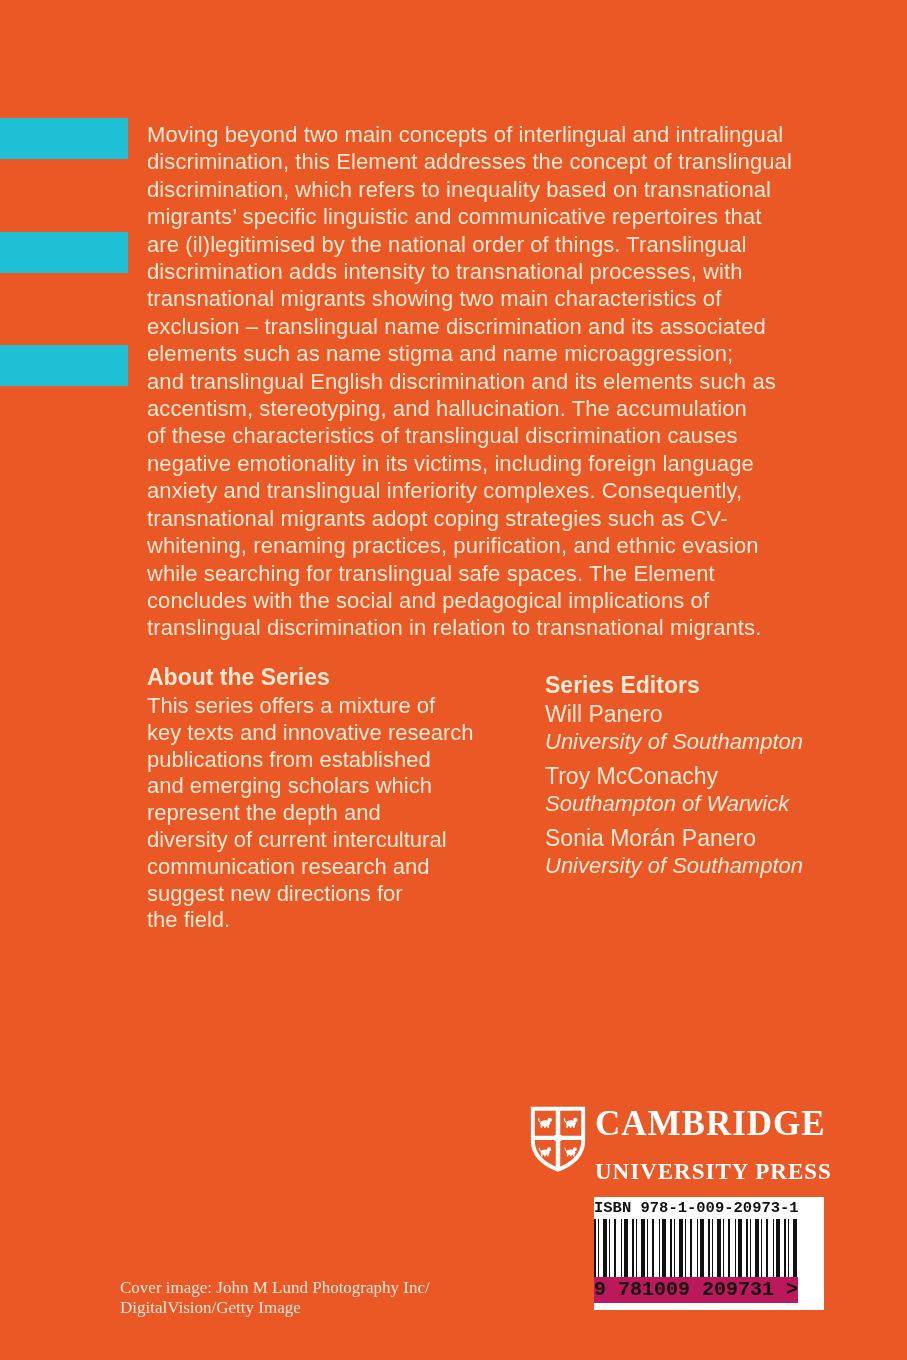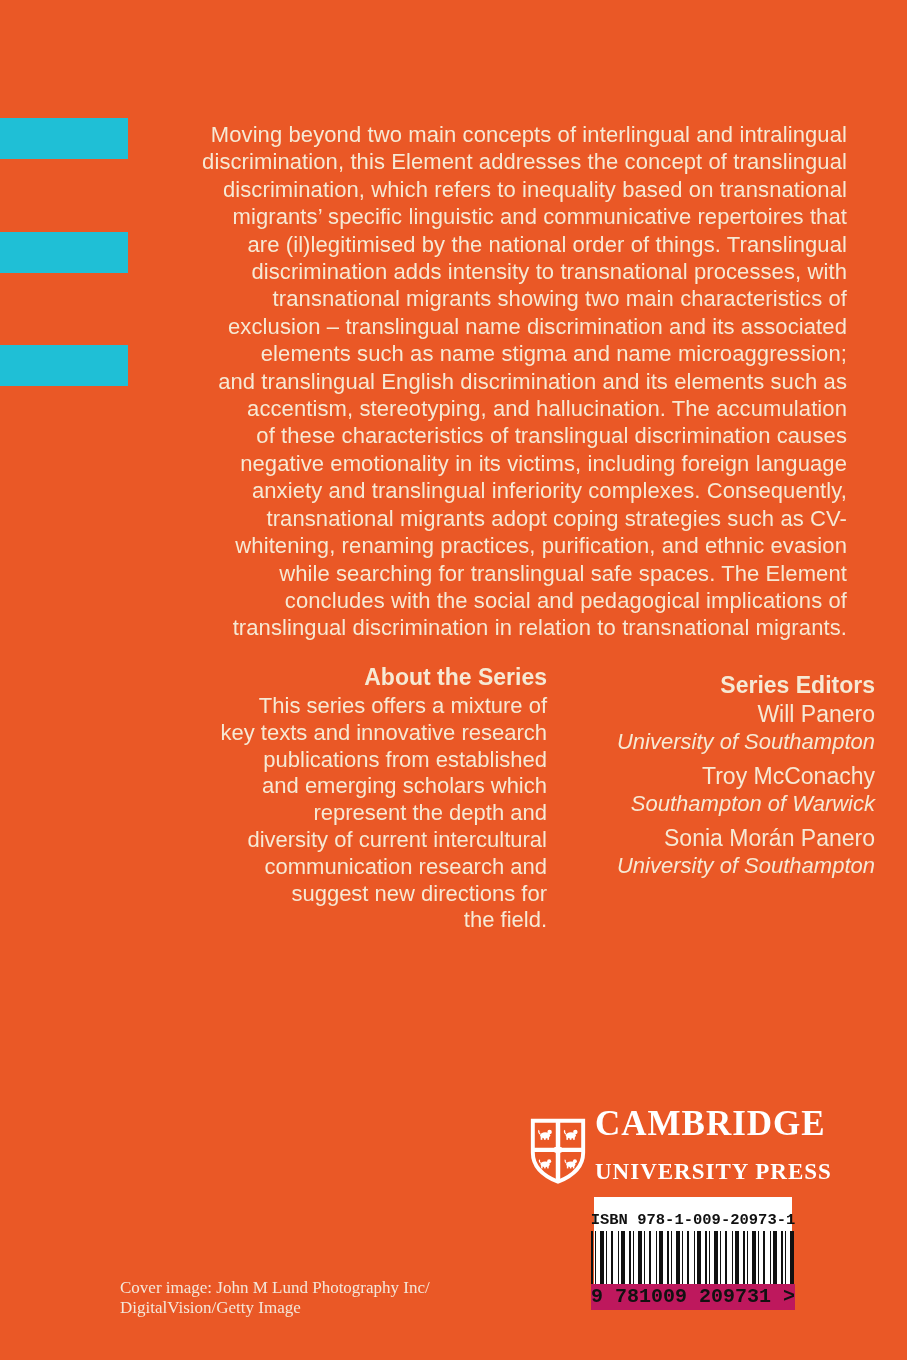--- a/index.html
+++ b/index.html
@@ -12,21 +12,21 @@
   }
   
   .teal-bar{
     position:absolute;left:0;width:128px;height:41px;
     background:#1FBFD6;
   }
   .teal-bar.b1{top:118px;}
   .teal-bar.b2{top:232px;}
   .teal-bar.b3{top:345px;}
 
-  .cream{color:#F6E9D4;text-align:right;}
+  .cream{color:#F6E9D4;}
 
   .blurb{
     position:absolute;left:147px;top:121px;width:700px;
     font-size:22px;line-height:27.4px;
     white-space:pre-line;
     letter-spacing:0.1px;
   }
 
   .col-heading{
     font-weight:bold;font-size:23px;line-height:27px;
@@ -41,40 +41,40 @@
   .editors-col{
     position:absolute;left:533px;top:672px;width:330px;margin-left:12px;
   }
   .editor{margin-bottom:8px;}
   .editor-name{font-size:23px;line-height:27px;}
   .editor-affiliation{font-size:22px;line-height:27px;font-style:italic;}
 
   
   .logo{
     position:absolute;left:530px;top:1106px;
-    display:flex;align-items:flex-end;
+    display:flex;align-items:flex-start;
   }
   .shield{width:56px;height:66px;display:block;}
   .logo-text{margin-left:9px;color:#FFFFFF;}
   .logo-line1{
     font-family:"Liberation Serif","DejaVu Serif",serif;
     font-weight:bold;font-size:35px;line-height:36px;letter-spacing:1px;
   }
   .logo-line2{
     font-family:"Liberation Serif","DejaVu Serif",serif;
     font-weight:bold;font-size:23px;line-height:25px;letter-spacing:1px;
     margin-top:17px;
   }
 
   
   .isbn-box{
-    position:absolute;left:594px;top:1197px;width:198px;height:113px;
+    position:absolute;left:594px;top:1197px;width:230px;height:113px;
     background:#FFFFFF;
-    display:flex;flex-direction:column;align-items:center;
-    box-sizing:border-box;padding-top:12px;
+    display:flex;flex-direction:column;align-items:flex-start;
+    box-sizing:border-box;padding-top:0;
   }
   .isbn-label{
     font-family:"Liberation Mono","DejaVu Sans Mono",monospace;
     font-weight:bold;color:#111111;font-size:15.5px;line-height:22px;
     white-space:nowrap;
   }
   .bars{
     width:204px;height:58px;
     background:repeating-linear-gradient(90deg,
       #111 0 2px, transparent 2px 4px,

